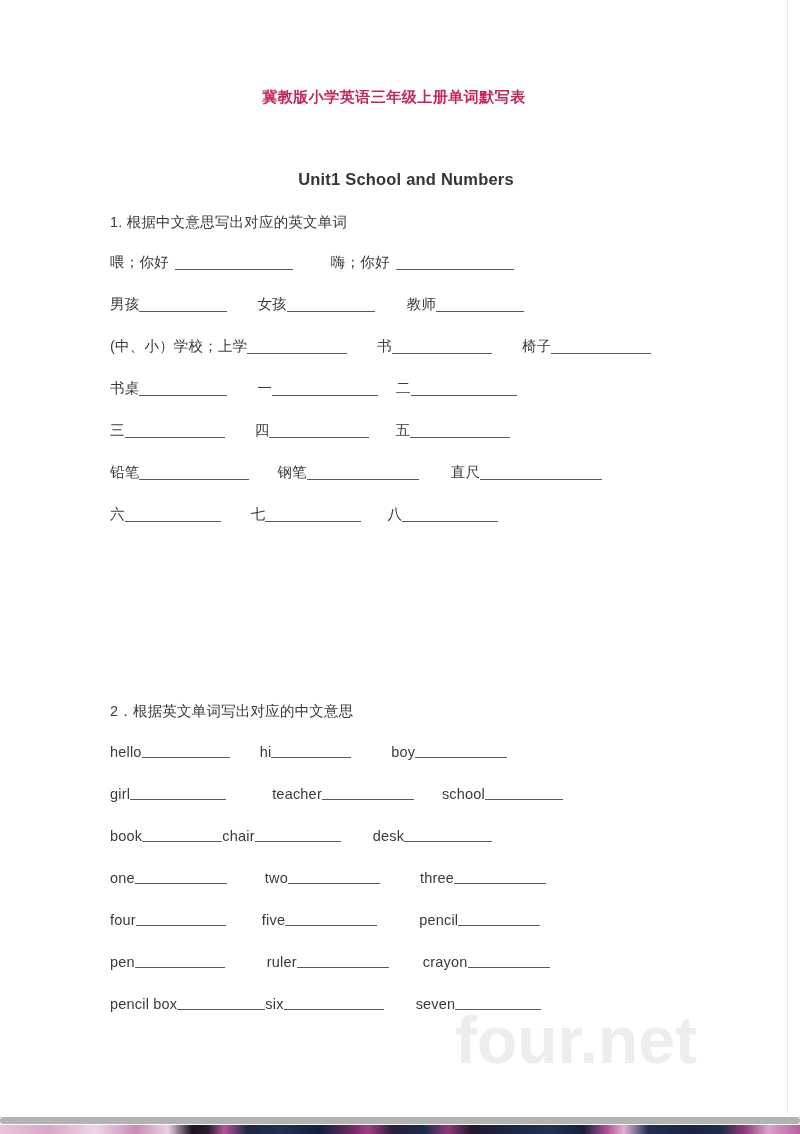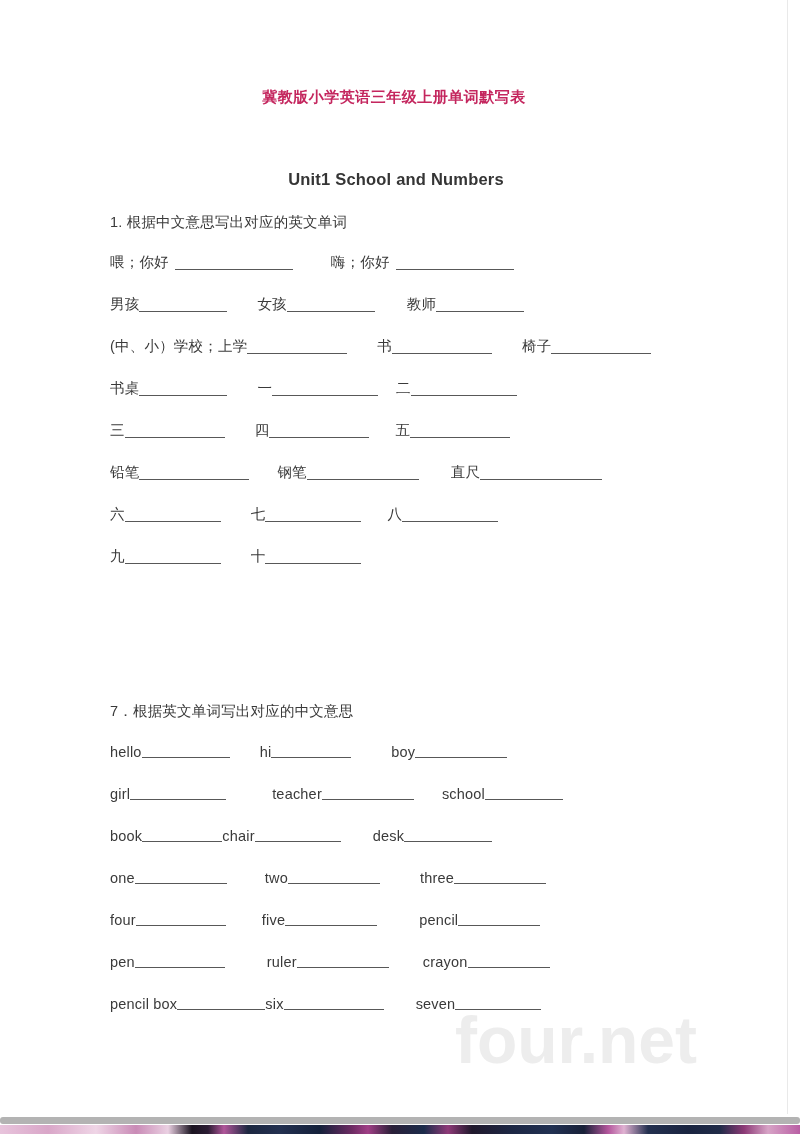--- a/index.html
+++ b/index.html
@@ -53,21 +53,21 @@
     left: 0; top: 88px;
     width: 788px;
     text-align: center;
     font-size: 15px;
     font-weight: bold;
     color: #c4265e;
     letter-spacing: 0.5px;
   }
   .unit-title {
     position: absolute;
-    left: 2px; top: 170px;
+    left: 12px; top: 170px;
     width: 788px;
     text-align: center;
     font-size: 16.5px;
     font-weight: bold;
     color: #353535;
     letter-spacing: 0.2px;
   }
 
   
   .section {
@@ -124,26 +124,25 @@
     <div class="section" id="section-1">
       <div class="section-heading">1. 根据中文意思写出对应的英文单词</div>
       <div class="rows">
           <div class="row"><span class="item" style="margin-right: 38px;"><span class="term term-gap">喂；你好</span><span class="blank" style="width: 118px; border-bottom-color: rgb(88, 88, 88);"></span></span><span class="item"><span class="term term-gap">嗨；你好</span><span class="blank" style="width: 118px; border-bottom-color: rgb(88, 88, 88);"></span></span></div>
           <div class="row"><span class="item" style="margin-right: 30px;"><span class="term">男孩</span><span class="blank" style="width: 88px; border-bottom-color: rgb(88, 88, 88);"></span></span><span class="item" style="margin-right: 32px;"><span class="term">女孩</span><span class="blank" style="width: 88px; border-bottom-color: rgb(88, 88, 88);"></span></span><span class="item"><span class="term">教师</span><span class="blank" style="width: 88px; border-bottom-color: rgb(88, 88, 88);"></span></span></div>
           <div class="row"><span class="item" style="margin-right: 30px;"><span class="term">(中、小）学校；上学</span><span class="blank" style="width: 100px; border-bottom-color: rgb(88, 88, 88);"></span></span><span class="item" style="margin-right: 30px;"><span class="term">书</span><span class="blank" style="width: 100px; border-bottom-color: rgb(88, 88, 88);"></span></span><span class="item"><span class="term">椅子</span><span class="blank" style="width: 100px; border-bottom-color: rgb(88, 88, 88);"></span></span></div>
           <div class="row"><span class="item" style="margin-right: 30px;"><span class="term">书桌</span><span class="blank" style="width: 88px; border-bottom-color: rgb(88, 88, 88);"></span></span><span class="item" style="margin-right: 18px;"><span class="term">一</span><span class="blank" style="width: 106px; border-bottom-color: rgb(88, 88, 88);"></span></span><span class="item"><span class="term">二</span><span class="blank" style="width: 106px; border-bottom-color: rgb(88, 88, 88);"></span></span></div>
           <div class="row"><span class="item" style="margin-right: 30px;"><span class="term">三</span><span class="blank" style="width: 100px; border-bottom-color: rgb(88, 88, 88);"></span></span><span class="item" style="margin-right: 26px;"><span class="term">四</span><span class="blank" style="width: 100px; border-bottom-color: rgb(88, 88, 88);"></span></span><span class="item"><span class="term">五</span><span class="blank" style="width: 100px; border-bottom-color: rgb(88, 88, 88);"></span></span></div>
           <div class="row"><span class="item" style="margin-right: 28px;"><span class="term">铅笔</span><span class="blank" style="width: 110px; border-bottom-color: rgb(88, 88, 88);"></span></span><span class="item" style="margin-right: 32px;"><span class="term">钢笔</span><span class="blank" style="width: 112px; border-bottom-color: rgb(88, 88, 88);"></span></span><span class="item"><span class="term">直尺</span><span class="blank" style="width: 122px; border-bottom-color: rgb(88, 88, 88);"></span></span></div>
           <div class="row"><span class="item" style="margin-right: 30px;"><span class="term">六</span><span class="blank" style="width: 96px; border-bottom-color: rgb(88, 88, 88);"></span></span><span class="item" style="margin-right: 26px;"><span class="term">七</span><span class="blank" style="width: 96px; border-bottom-color: rgb(88, 88, 88);"></span></span><span class="item"><span class="term">八</span><span class="blank" style="width: 96px; border-bottom-color: rgb(88, 88, 88);"></span></span></div>
-          <div class="row"><span class="item" style="margin-right: 30px;"><span class="term">九</span><span class="blank" style="width: 96px; border-bottom-color: rgb(88, 88, 88);"></span></span><span class="item"><span class="term">十</span><span class="blank" style="width: 96px; border-bottom-color: rgb(88, 88, 88);"></span></span></div>
         </div>
     </div>
 
     <div class="section" id="section-2">
-      <div class="section-heading">7．根据英文单词写出对应的中文意思</div>
+      <div class="section-heading">2．根据英文单词写出对应的中文意思</div>
       <div class="rows">
           <div class="row"><span class="item" style="margin-right: 30px;"><span class="term">hello</span><span class="blank" style="width: 88px; border-bottom-color: rgb(88, 88, 88);"></span></span><span class="item" style="margin-right: 40px;"><span class="term">hi</span><span class="blank" style="width: 80px; border-bottom-color: rgb(88, 88, 88);"></span></span><span class="item"><span class="term">boy</span><span class="blank" style="width: 92px; border-bottom-color: rgb(88, 88, 88);"></span></span></div>
           <div class="row"><span class="item" style="margin-right: 46px;"><span class="term">girl</span><span class="blank" style="width: 96px; border-bottom-color: rgb(88, 88, 88);"></span></span><span class="item" style="margin-right: 28px;"><span class="term">teacher</span><span class="blank" style="width: 92px; border-bottom-color: rgb(88, 88, 88);"></span></span><span class="item"><span class="term">school</span><span class="blank" style="width: 78px; border-bottom-color: rgb(88, 88, 88);"></span></span></div>
           <div class="row"><span class="item"><span class="term">book</span><span class="blank" style="width: 80px; border-bottom-color: rgb(88, 88, 88);"></span></span><span class="item" style="margin-right: 32px;"><span class="term">chair</span><span class="blank" style="width: 86px; border-bottom-color: rgb(88, 88, 88);"></span></span><span class="item"><span class="term">desk</span><span class="blank" style="width: 88px; border-bottom-color: rgb(88, 88, 88);"></span></span></div>
           <div class="row"><span class="item" style="margin-right: 38px;"><span class="term">one</span><span class="blank" style="width: 92px; border-bottom-color: rgb(88, 88, 88);"></span></span><span class="item" style="margin-right: 40px;"><span class="term">two</span><span class="blank" style="width: 92px; border-bottom-color: rgb(88, 88, 88);"></span></span><span class="item"><span class="term">three</span><span class="blank" style="width: 92px; border-bottom-color: rgb(88, 88, 88);"></span></span></div>
           <div class="row"><span class="item" style="margin-right: 36px;"><span class="term">four</span><span class="blank" style="width: 90px; border-bottom-color: rgb(88, 88, 88);"></span></span><span class="item" style="margin-right: 42px;"><span class="term">five</span><span class="blank" style="width: 92px; border-bottom-color: rgb(88, 88, 88);"></span></span><span class="item"><span class="term">pencil</span><span class="blank" style="width: 82px; border-bottom-color: rgb(88, 88, 88);"></span></span></div>
           <div class="row"><span class="item" style="margin-right: 42px;"><span class="term">pen</span><span class="blank" style="width: 90px; border-bottom-color: rgb(88, 88, 88);"></span></span><span class="item" style="margin-right: 34px;"><span class="term">ruler</span><span class="blank" style="width: 92px; border-bottom-color: rgb(88, 88, 88);"></span></span><span class="item"><span class="term">crayon</span><span class="blank" style="width: 82px; border-bottom-color: rgb(88, 88, 88);"></span></span></div>
           <div class="row"><span class="item"><span class="term">pencil box</span><span class="blank" style="width: 88px; border-bottom-color: rgb(88, 88, 88);"></span></span><span class="item" style="margin-right: 32px;"><span class="term">six</span><span class="blank" style="width: 100px; border-bottom-color: rgb(88, 88, 88);"></span></span><span class="item"><span class="term">seven</span><span class="blank" style="width: 86px; border-bottom-color: rgb(88, 88, 88);"></span></span></div>
         </div>
     </div>

